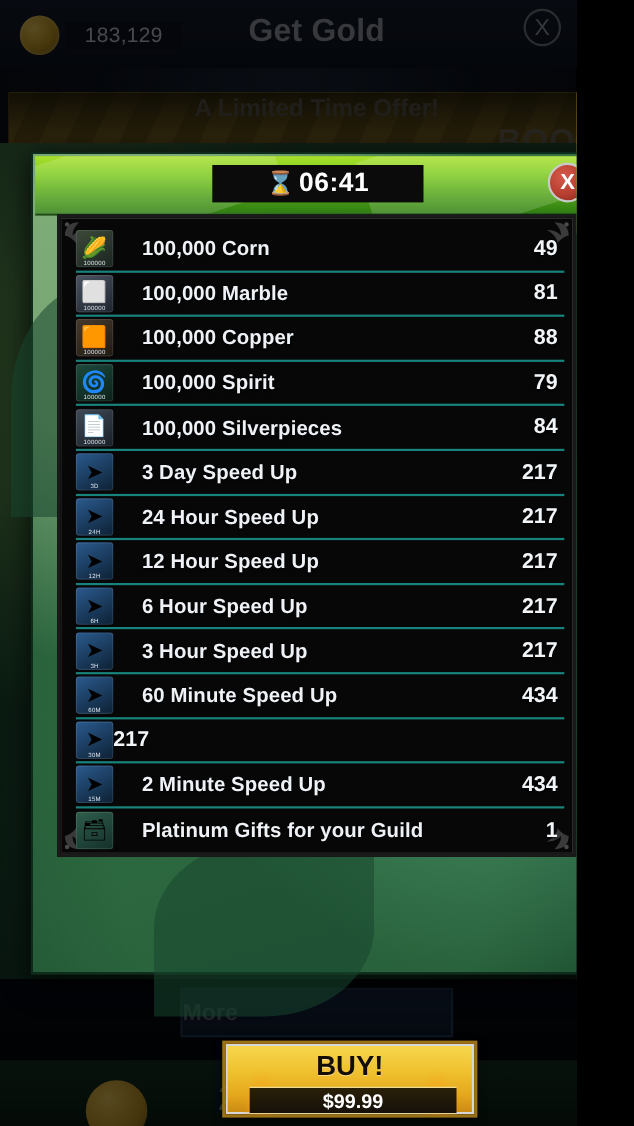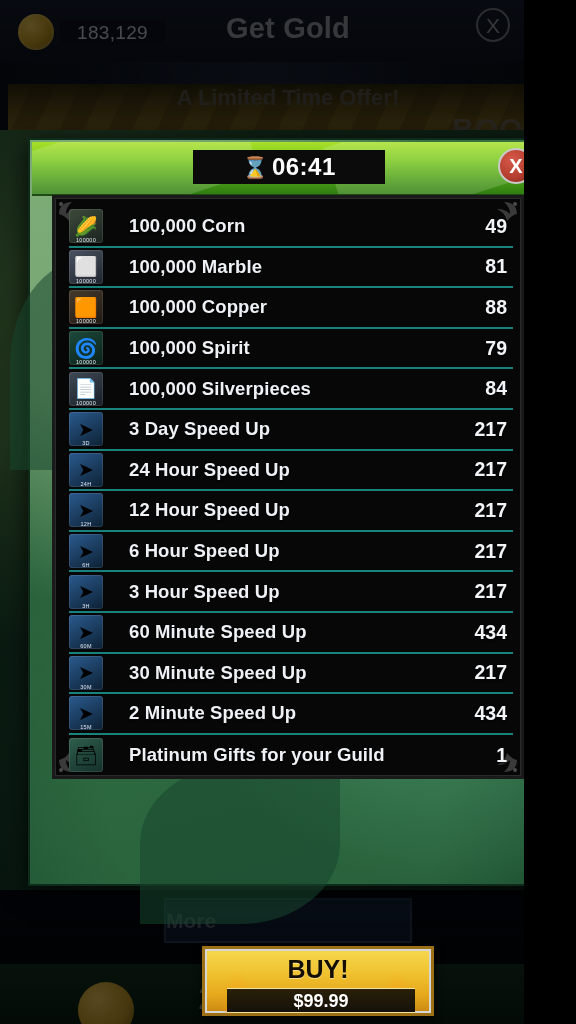--- a/index.html
+++ b/index.html
@@ -388,21 +388,20 @@
             <div class="stamp">60M</div>
           </div>
           <div class="row-name">60 Minute Speed Up</div>
           <div class="row-qty">434</div>
         </div>
         <div class="row">
           <div class="icon-tile tile-speed">
             <div class="glyph">➤</div>
             <div class="stamp">30M</div>
           </div>
-          <div class="row-name">30 Minute Speed Up</div>
           <div class="row-qty">217</div>
         </div>
         <div class="row">
           <div class="icon-tile tile-speed">
             <div class="glyph">➤</div>
             <div class="stamp">15M</div>
           </div>
           <div class="row-name">2 Minute Speed Up</div>
           <div class="row-qty">434</div>
         </div>

